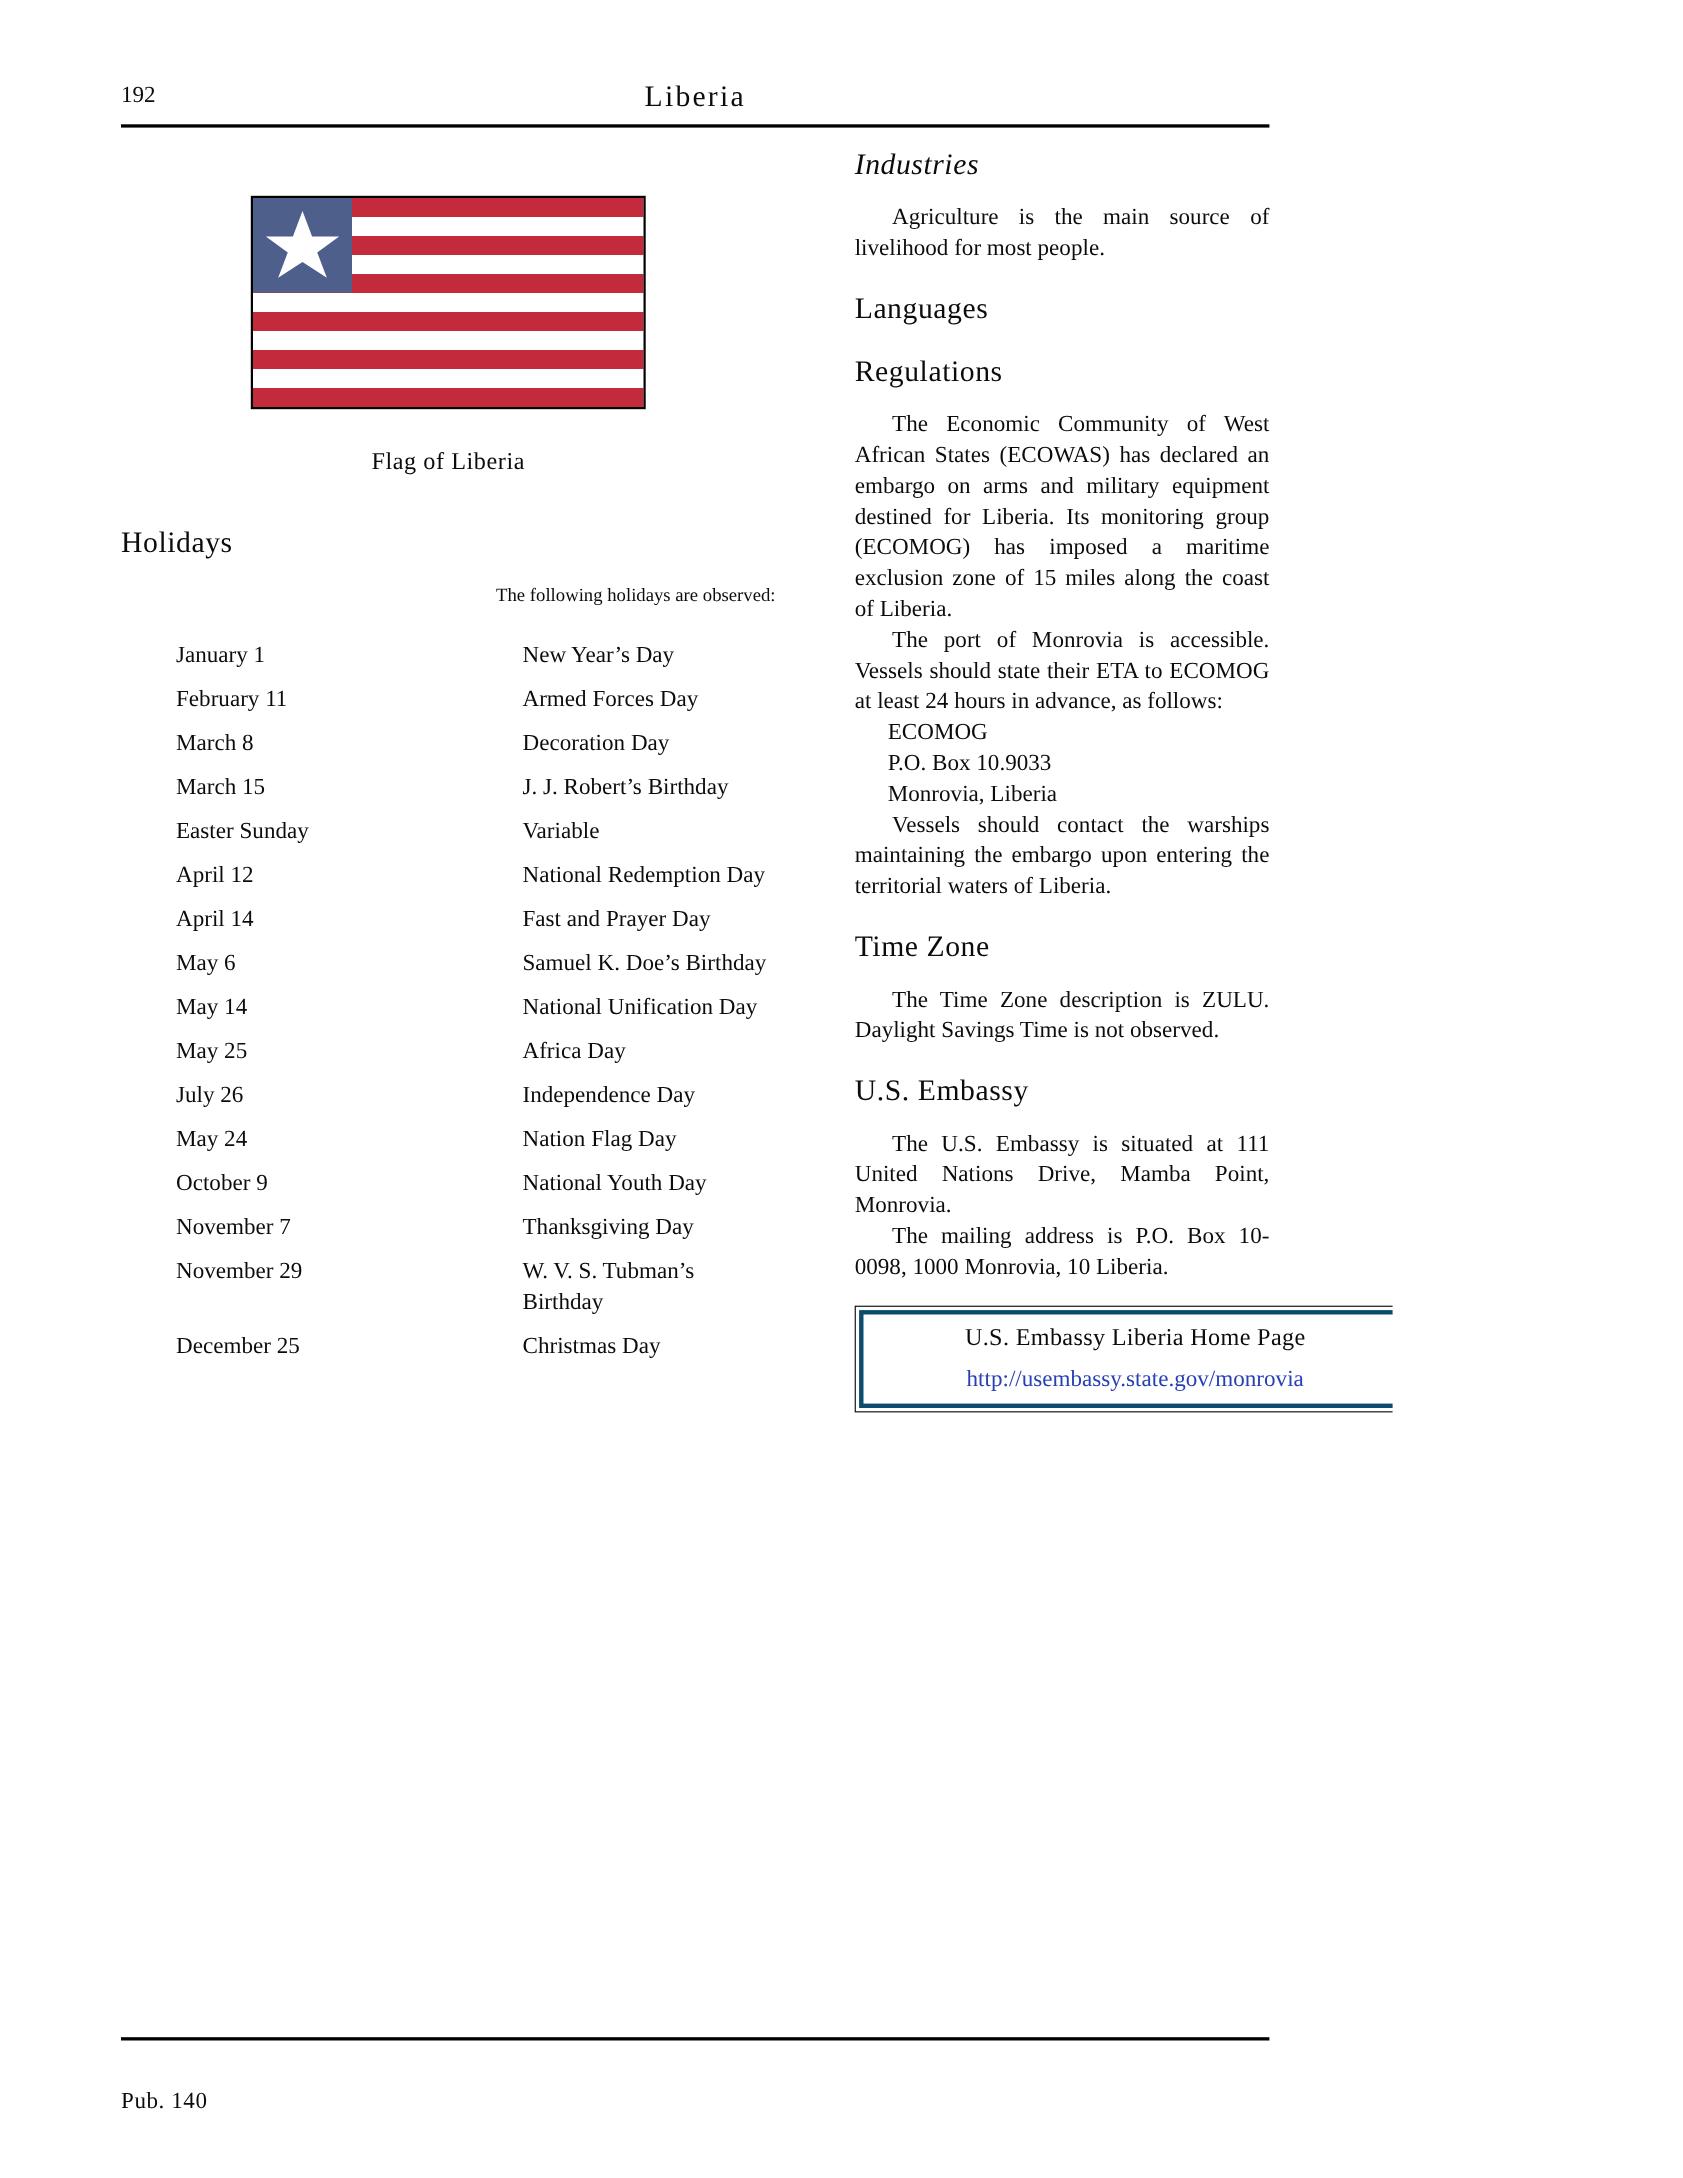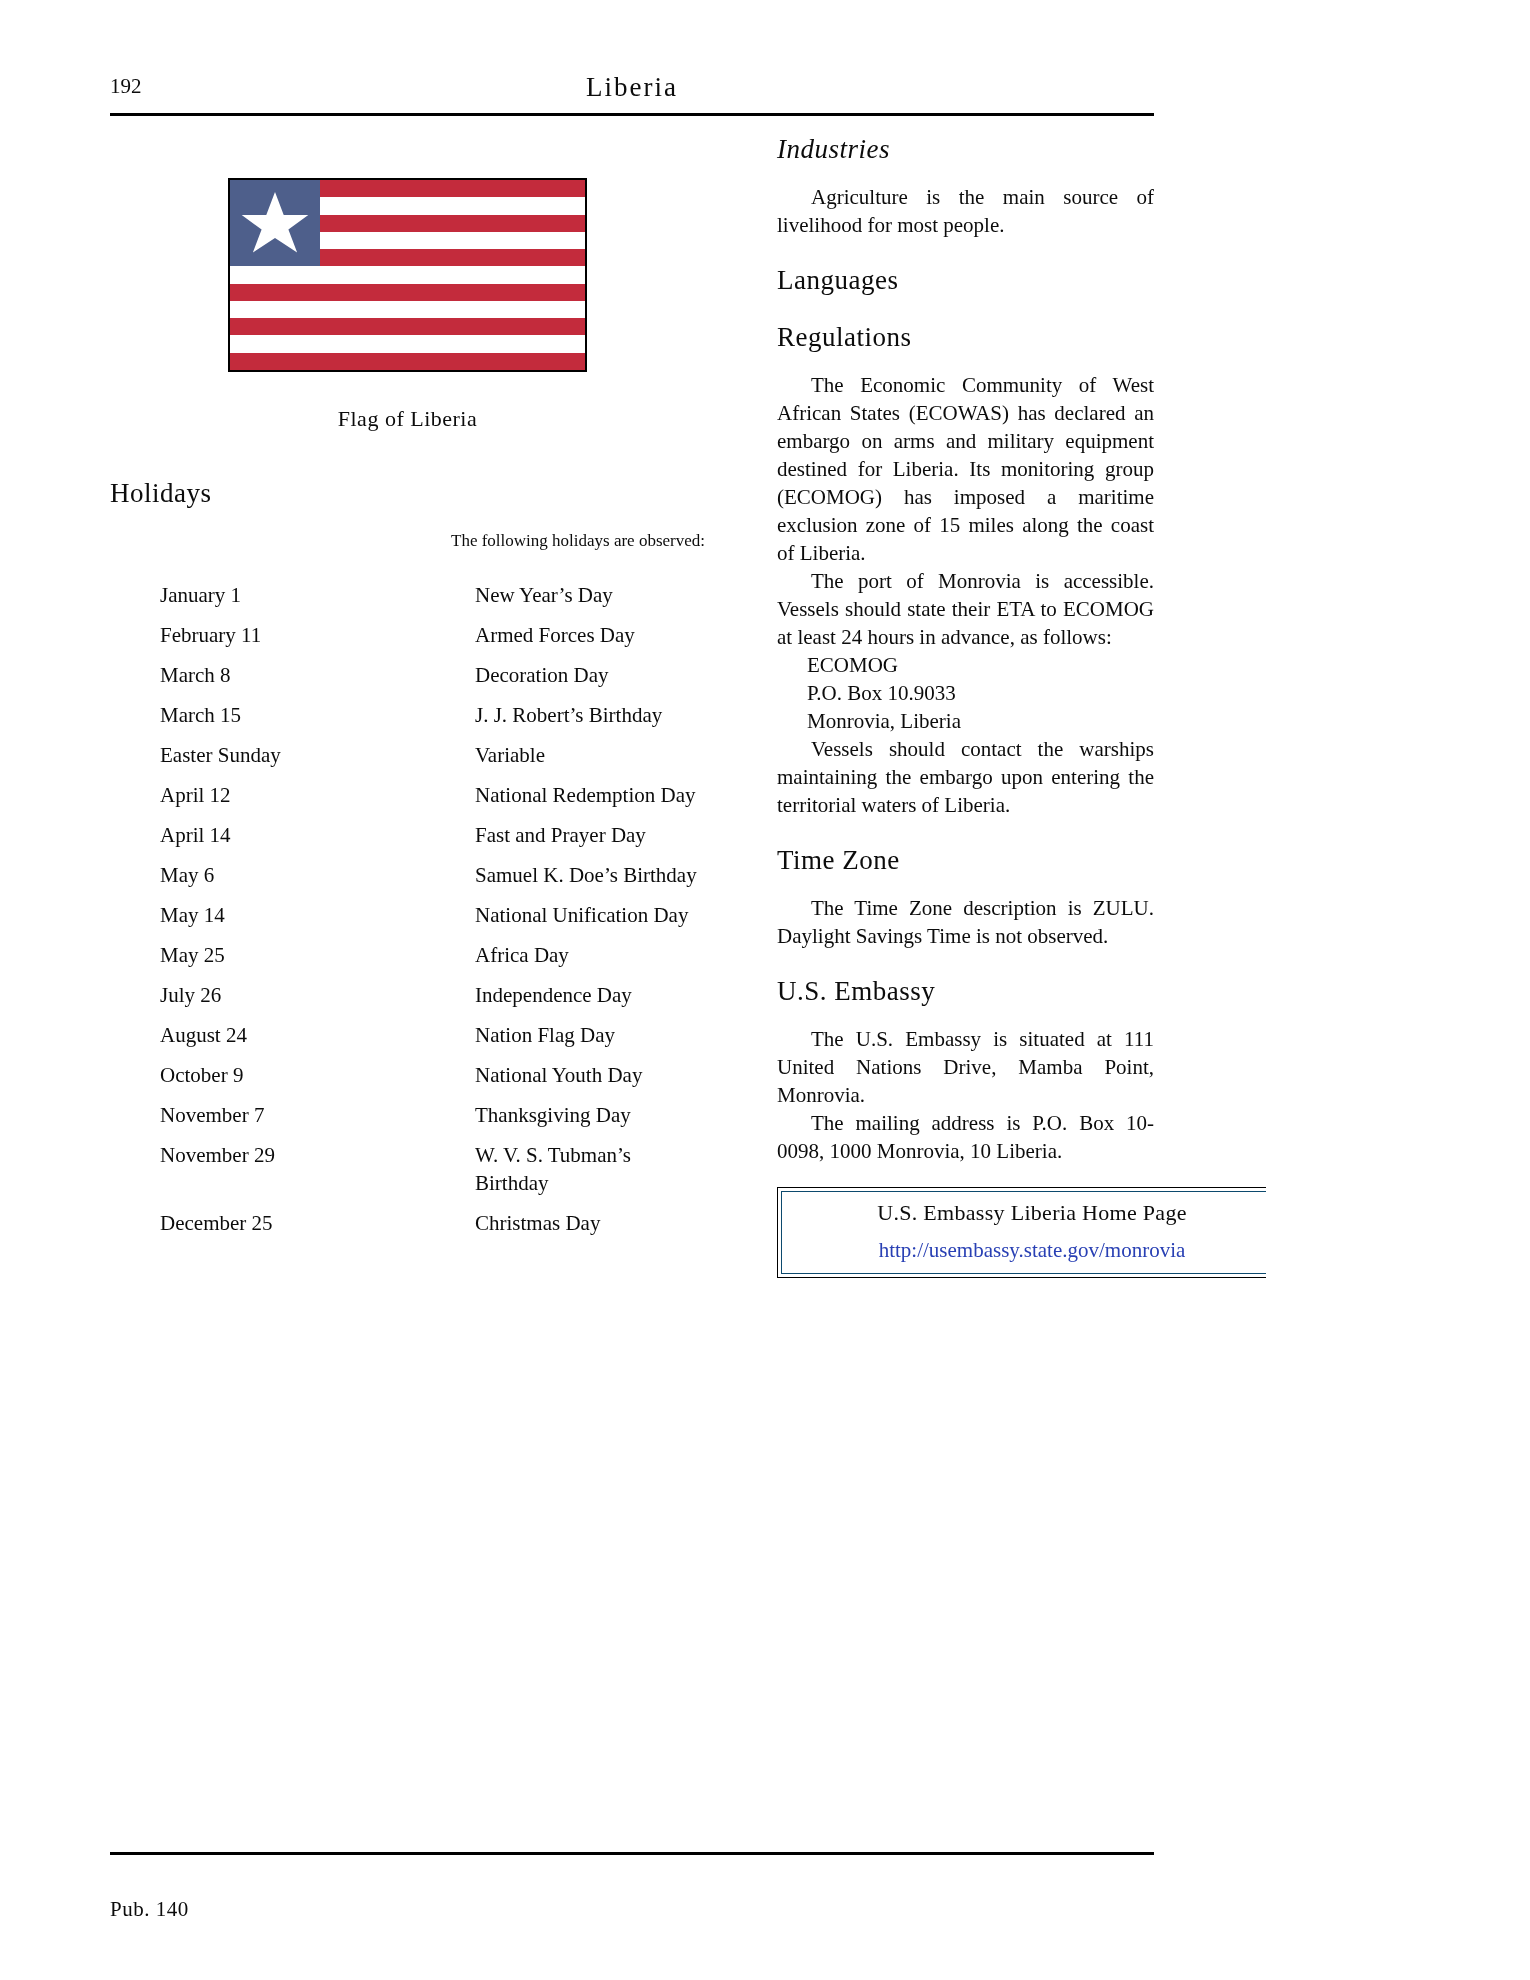--- a/index.html
+++ b/index.html
@@ -132,21 +132,21 @@
   .holiday-name{ max-width:230px; }
 
   
   .embassy-box-outer{
     width:510px;
     margin:22px auto 0 auto;
     border:1px solid #000;
     padding:3px;
   }
   .embassy-box-inner{
-    border:1px solid #0c4a6e;
+    border:4px solid #0c4a6e;
     padding:8px 14px 10px 14px;
     text-align:center;
   }
   .embassy-box-title{
     font-size:22px;
     letter-spacing:0.3px;
   }
   .embassy-link{
     display:inline-block;
     font-size:21px;
@@ -213,21 +213,21 @@
         <span class="holiday-date">April 14</span>
           <span class="holiday-name">Fast and Prayer Day</span>
         <span class="holiday-date">May 6</span>
           <span class="holiday-name">Samuel K. Doe’s Birthday</span>
         <span class="holiday-date">May 14</span>
           <span class="holiday-name">National Unification Day</span>
         <span class="holiday-date">May 25</span>
           <span class="holiday-name">Africa Day</span>
         <span class="holiday-date">July 26</span>
           <span class="holiday-name">Independence Day</span>
-        <span class="holiday-date">August 24</span>
+        <span class="holiday-date">May 24</span>
           <span class="holiday-name">Nation Flag Day</span>
         <span class="holiday-date">October 9</span>
           <span class="holiday-name">National Youth Day</span>
         <span class="holiday-date">November 7</span>
           <span class="holiday-name">Thanksgiving Day</span>
         <span class="holiday-date">November 29</span>
           <span class="holiday-name">W. V. S. Tubman’s Birthday</span>
         <span class="holiday-date">December 25</span>
           <span class="holiday-name">Christmas Day</span>
       </div>

